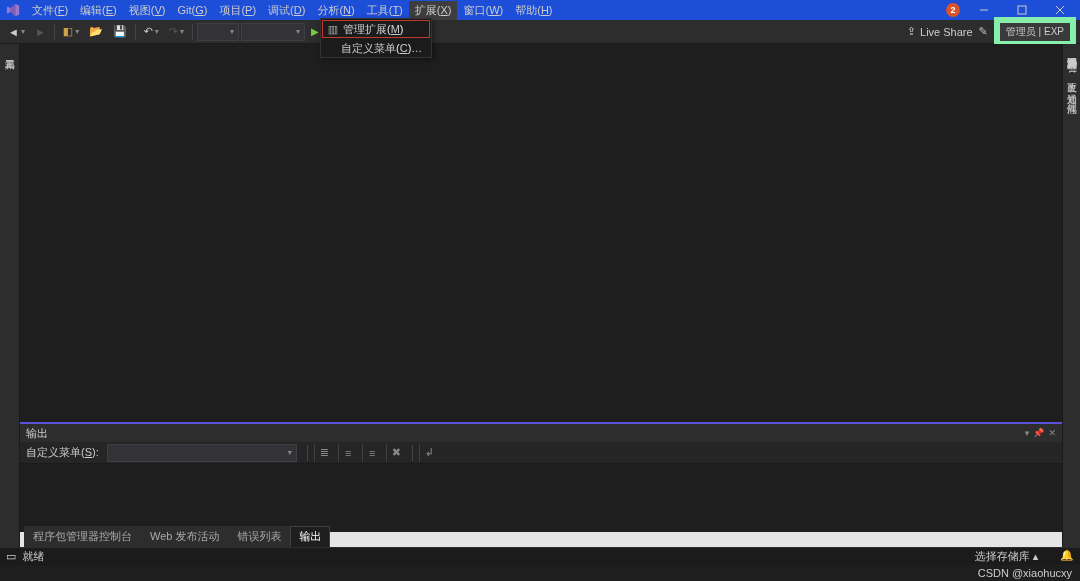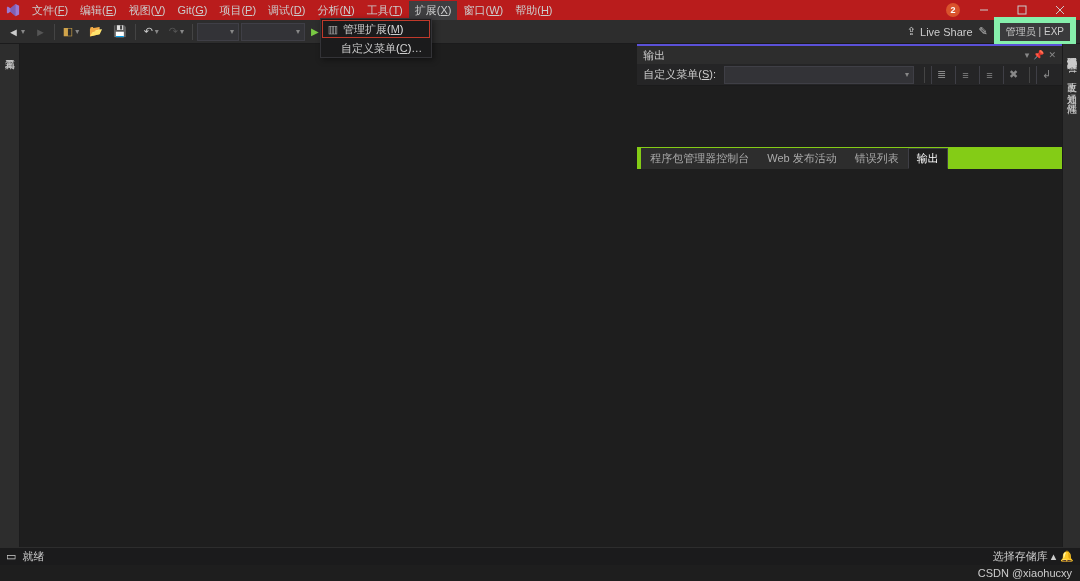--- a/index.html
+++ b/index.html
@@ -1,17 +1,17 @@
 <!DOCTYPE html>
 <html><head>
 <meta charset="utf-8">
 <style>
 *{margin:0;padding:0;box-sizing:border-box;font-family:"Microsoft YaHei","Segoe UI",Arial,sans-serif;font-size:11px;color:#ccc;user-select:none}
 body{width:1080px;height:581px;background:#1e1e1e;overflow:hidden;position:relative}
-.titlebar{height:20px;background:#b91c1c;display:flex;align-items:center;padding:0 6px}
+.titlebar{height:20px;background:#1d4ed8;display:flex;align-items:center;padding:0 6px}
 .vs-logo{width:14px;height:14px;margin-right:6px;display:flex;align-items:center;justify-content:center}
 .vs-logo svg{width:14px;height:14px}
 .menu-item{padding:2px 6px;cursor:default;white-space:nowrap}
 .menu-item .ul{text-decoration:underline}
 .menu-item.open{background:#3e3e40}
 .search-box{margin-left:8px;background:#333337;border:1px solid #333337;width:140px;height:18px;display:flex;align-items:center;padding:0 6px;color:#999}
 .search-box span{flex:1}
 .search-box .mag{opacity:.6}
 .title-controls{margin-left:auto;display:flex;align-items:center;gap:10px}
 .badge{width:14px;height:14px;border-radius:50%;background:#d9532c;color:#fff;display:flex;align-items:center;justify-content:center;font-size:9px;font-weight:bold}
@@ -32,34 +32,34 @@
 .dropdown .dd-item.highlight{border:1px solid #c0392b;margin:1px}
 .dropdown .dd-item .dd-icon{position:absolute;left:3px;width:14px;text-align:center;color:#aaa}
 .dropdown .dd-item .ul{text-decoration:underline}
 
 .left-dock{position:absolute;left:0;top:44px;width:20px;bottom:34px;background:#2d2d2d;border-right:1px solid #1b1b1c;display:flex;flex-direction:column;align-items:center;padding-top:4px;gap:2px}
 .left-dock .vlabel{writing-mode:vertical-rl;font-size:10px;color:#ccc;padding:4px 0}
 
 .right-dock{position:absolute;right:0;top:44px;width:18px;bottom:34px;background:#2d2d2d;border-left:1px solid #1b1b1c;display:flex;flex-direction:column;align-items:center;padding-top:4px;gap:6px}
 .right-dock .vlabel{writing-mode:vertical-rl;font-size:10px;color:#ccc;padding:2px 0}
 
-.main-area{position:absolute;left:20px;right:18px;top:44px;bottom:34px;background:#1e1e1e;display:flex;flex-direction:row}
+.main-area{position:absolute;left:20px;right:18px;top:44px;bottom:34px;background:#1e1e1e;display:flex;flex-direction:column}
 .editor-area{flex:1;background:#1e1e1e}
 .output-panel{height:125px;border-top:2px solid #5b51d8;background:#252526;display:flex;flex-direction:column}
 .panel-header{height:18px;background:#2d2d2d;display:flex;align-items:center;padding:0 6px}
 .panel-header .title{color:#ccc}
 .panel-header .right{margin-left:auto;display:flex;gap:4px;align-items:center}
 .panel-header .right span{color:#888;font-size:9px;cursor:default}
 .panel-toolbar{height:22px;background:#252526;display:flex;align-items:center;padding:0 6px;gap:4px;border-bottom:1px solid #1b1b1c}
 .panel-toolbar .lbl .ul{text-decoration:underline}
 .panel-toolbar .combo{background:#333337;border:1px solid #3f3f46;height:18px;width:190px;display:flex;align-items:center;padding:0 4px;margin:0 4px}
 .panel-toolbar .combo .chev{margin-left:auto;font-size:8px;color:#888}
 .panel-toolbar .pbtn{width:20px;height:18px;display:flex;align-items:center;justify-content:center;color:#888;border-left:1px solid #3f3f46}
 .panel-body{flex:1;background:#1e1e1e}
-.bottom-tabs{height:22px;background:#84cc16;display:flex;align-items:flex-end;padding:0 4px}
+.bottom-tabs{height:15px;background:#e5e5e5;display:flex;align-items:flex-end;padding:0 4px}
 .bottom-tabs .tab{padding:2px 8px;color:#aaa;background:#2d2d2d;border:1px solid transparent}
 .bottom-tabs .tab.active{background:#1e1e1e;border:1px solid #3f3f46;border-bottom-color:#1e1e1e;color:#fff}
 
 .status-vs{position:absolute;bottom:16px;left:0;right:0;height:18px;background:#1b1b1c;border-top:1px solid #2d2d2d;display:flex;align-items:center;padding:0 6px}
 
 .watermark{position:absolute;right:8px;bottom:0;height:16px;display:flex;align-items:center;gap:8px;color:#777;font-size:11px}
 
 .play{color:#7ac943;font-size:10px}
 
 svg{display:block}
@@ -214,21 +214,21 @@
       <div class="tab active">输出</div>
     </div>
   </div>
 </div>
 
 <div class="status-vs">
   <div class="sb-left" style="display:flex;align-items:center;gap:6px">
     <span>▭</span>
     <span>就绪</span>
   </div>
-  <div class="sb-right" style="margin-left:auto;display:flex;align-items:center;gap:4px">
+  <div class="sb-right" style="margin-left:auto;display:flex;gap:22px">
     <span>选择存储库 ▴</span>
     <span>🔔</span>
   </div>
 </div>
 
 <div class="watermark">
   <span>CSDN @xiaohucxy</span>
 </div>
 
 </body></html>

